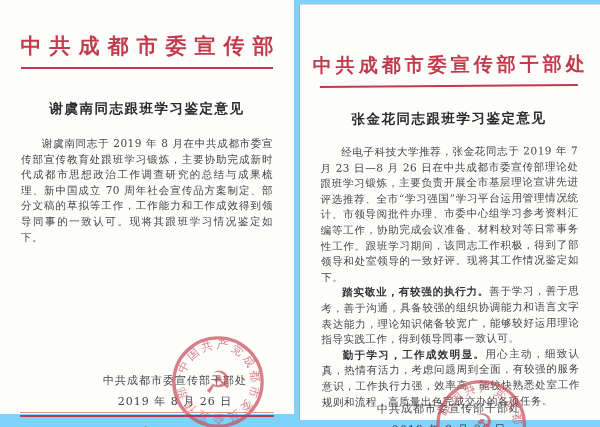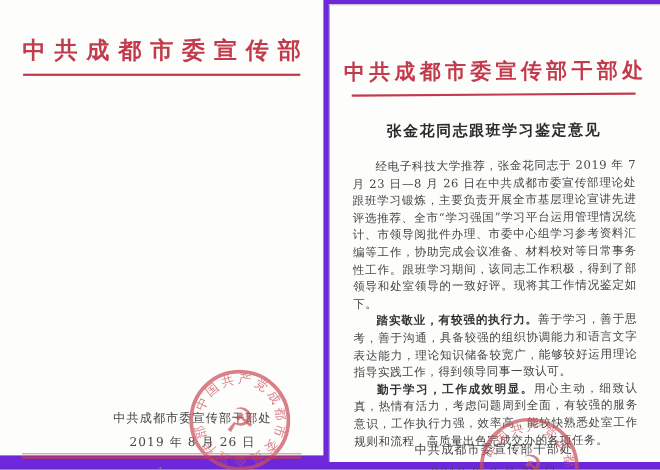--- a/index.html
+++ b/index.html
@@ -1,19 +1,19 @@
 <!DOCTYPE html>
 <html><head>
 <meta charset="utf-8">
 <style>
   * { margin:0; padding:0; box-sizing:border-box; }
   html,body { background:#dcdcda; }
   #stage {
     position:relative; width:600px; height:427px;
-    background:#6d28d9; overflow:hidden;
+    background:#7dd3fc; overflow:hidden;
     font-family:"DejaVu Serif", serif;
   }
   
   .page {
     position:absolute; background:#fdfdfc;
   }
   #left-page  { left:0; top:0; width:294px; height:414px; }
   #right-page { left:299px; top:4px; width:301px; height:416px;
                 border-left:1px solid #aaaaa8; border-top:1px solid #d8d8d6; }
   .page-inner { position:relative; width:100%; height:100%; }
@@ -75,22 +75,24 @@
 </head>
 <body>
 
 <div id="stage">
 
   <div class="page" id="left-page">
     <div class="page-inner">
       <div class="letterhead">中共成都市委宣传部</div>
       <div class="letterhead-rule"></div>
 
+      <div class="doc-title">谢虞南同志跟班学习鉴定意见</div>
 
       <div class="doc-body">
+        <p class="para"><span>谢虞南同志于 2019 年 8 月在中共成都市委宣传部宣传教育处跟班学习锻炼，主要协助完成新时代成都市思想政治工作调查研究的总结与成果梳理、新中国成立 70 周年社会宣传品方案制定、部分文稿的草拟等工作，工作能力和工作成效得到领导同事的一致认可。现将其跟班学习情况鉴定如下。</span></p>
       </div>
 
       <div class="sig-block">
         <div>中共成都市委宣传部干部处</div>
         <div>2019 年 8 月 26 日</div>
       </div>
 
       <svg class="seal" viewBox="0 0 100 100">
         <defs>
           <path id="arc-left" d="M 50,50 m -35,0 a 35,35 0 1,1 70,0 a 35,35 0 1,1 -70,0" fill="none"></path>

